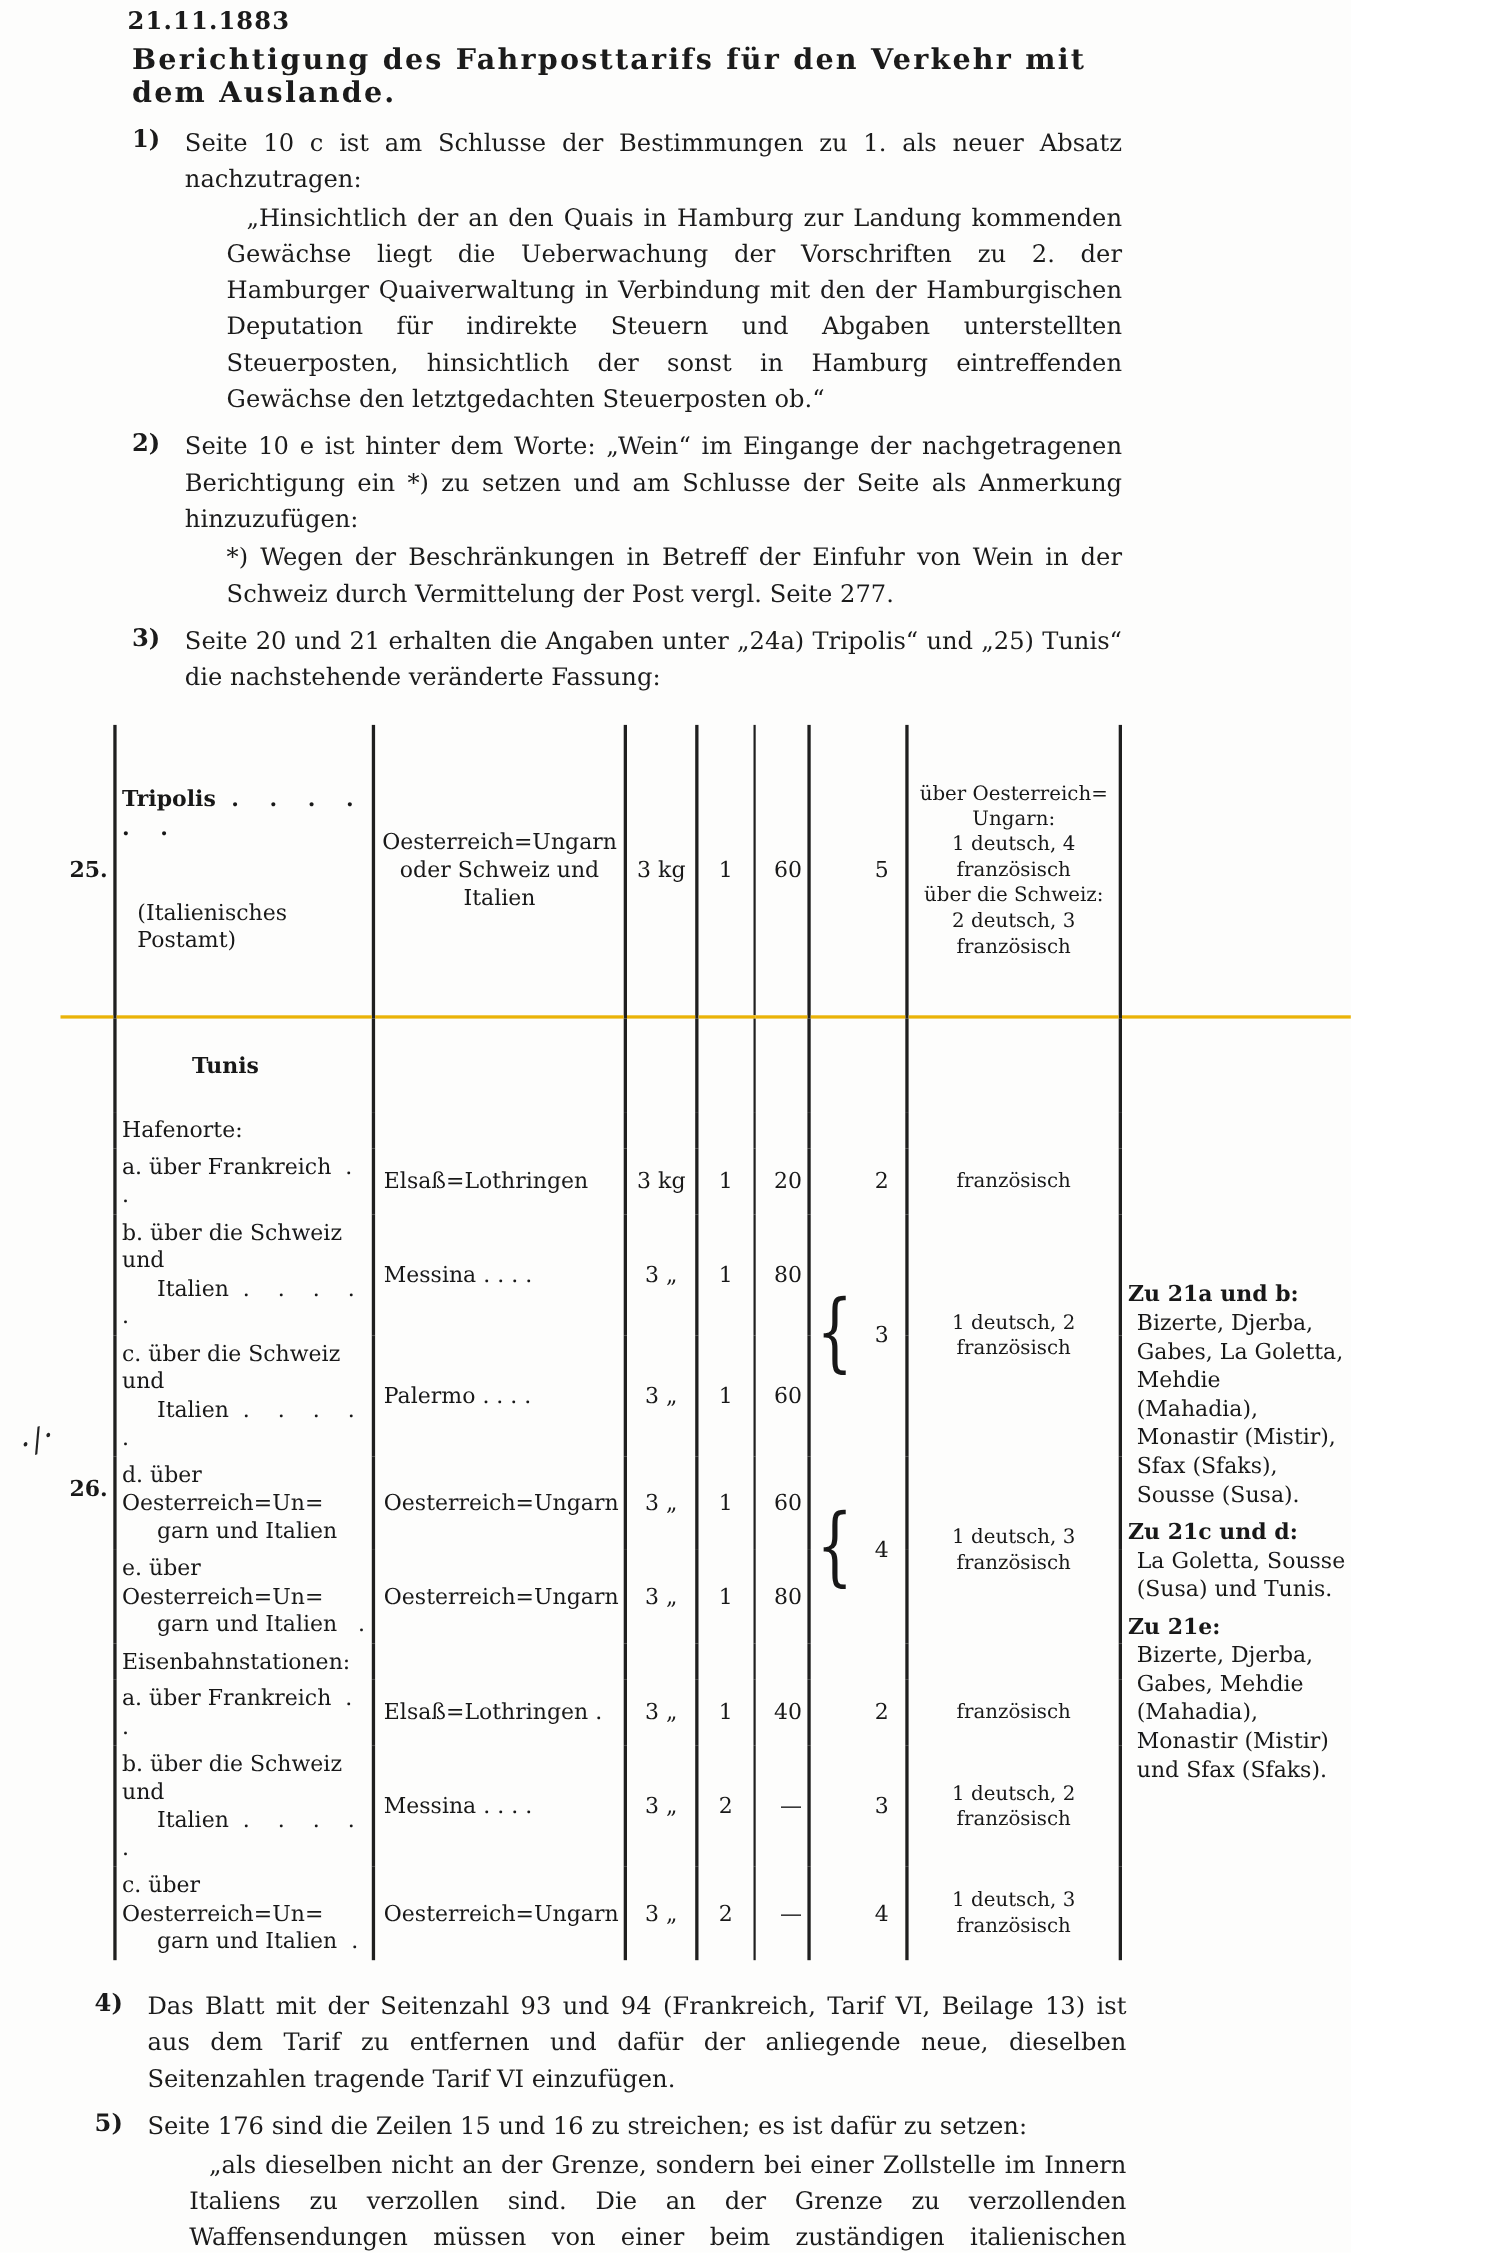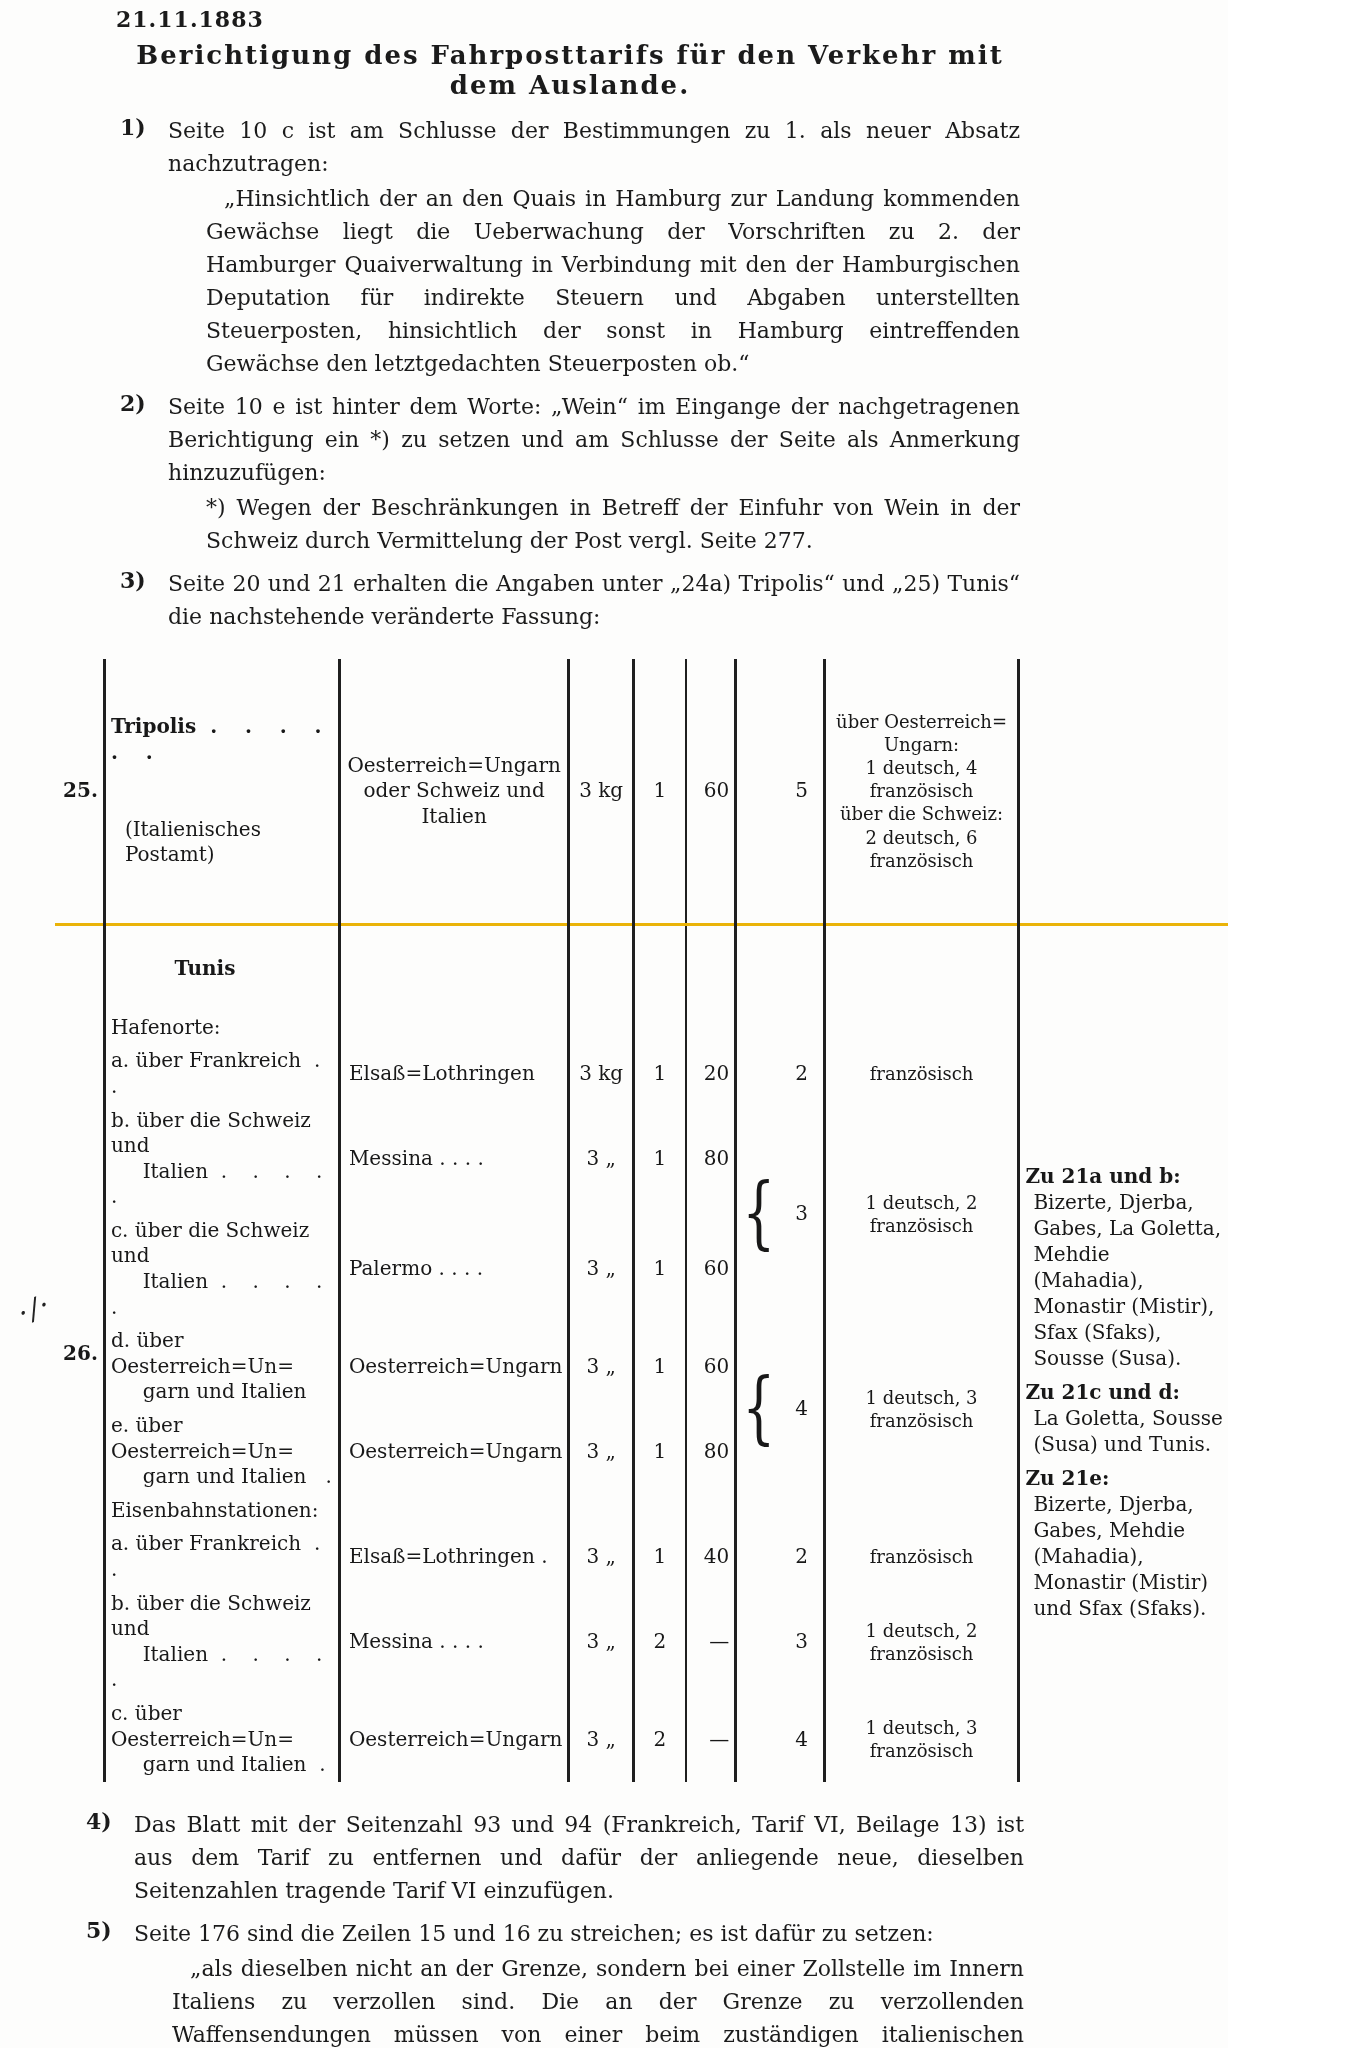--- a/index.html
+++ b/index.html
@@ -6,21 +6,21 @@
   body {
     width:1360px; height:2048px; overflow:hidden;
     background:#ffffff;
     font-family:"DejaVu Serif","Liberation Serif",serif;
     color:#1b1b1b;
   }
   .page { position:relative; width:1228px; height:2048px; background:#fdfdfc; padding-top:6px; box-sizing:border-box; }
 
   .date { margin-left:116px; font-size:22px; font-weight:700; letter-spacing:1px; }
 
-  .title { width:900px; margin:8px 0 14px 120px; text-align:center;
+  .title { width:900px; margin:8px 0 14px 120px; text-align:left;
            font-size:26px; font-weight:700; letter-spacing:2px; }
 
   .items-top { margin-left:120px; width:900px; }
   .items-bottom { margin-left:86px; width:938px; margin-top:26px; }
 
   .item { display:flex; margin-bottom:10px; }
   .inum { width:48px; flex:none; font-size:22px; font-weight:700; }
   .ibody { flex:1; font-size:22px; line-height:1.5; text-align:justify; }
   .ibody p { margin:0; }
   .centerline { text-align:center; margin:2px 0 !important; }
@@ -111,21 +111,21 @@
 Italien</td>
         <td class="c-w b-r">3 kg</td>
         <td class="c-mark b-thin">1</td>
         <td class="c-pf b-r">60</td>
         <td class="c-brace"></td>
         <td class="c-count b-r">5</td>
         <td class="c-decl b-r">über Oesterreich=
 Ungarn:
 1 deutsch, 4 französisch
 über die Schweiz:
-2 deutsch, 6 französisch</td>
+2 deutsch, 3 französisch</td>
         <td class="c-notes"></td>
       </tr>
     </tbody>
 
     <tbody>
       <tr class="divider">
         <td class="c-num b-r" rowspan="11">26.</td>
         <td class="c-dest b-r">
           <span class="dest-bold">Tunis</span>
         </td>

